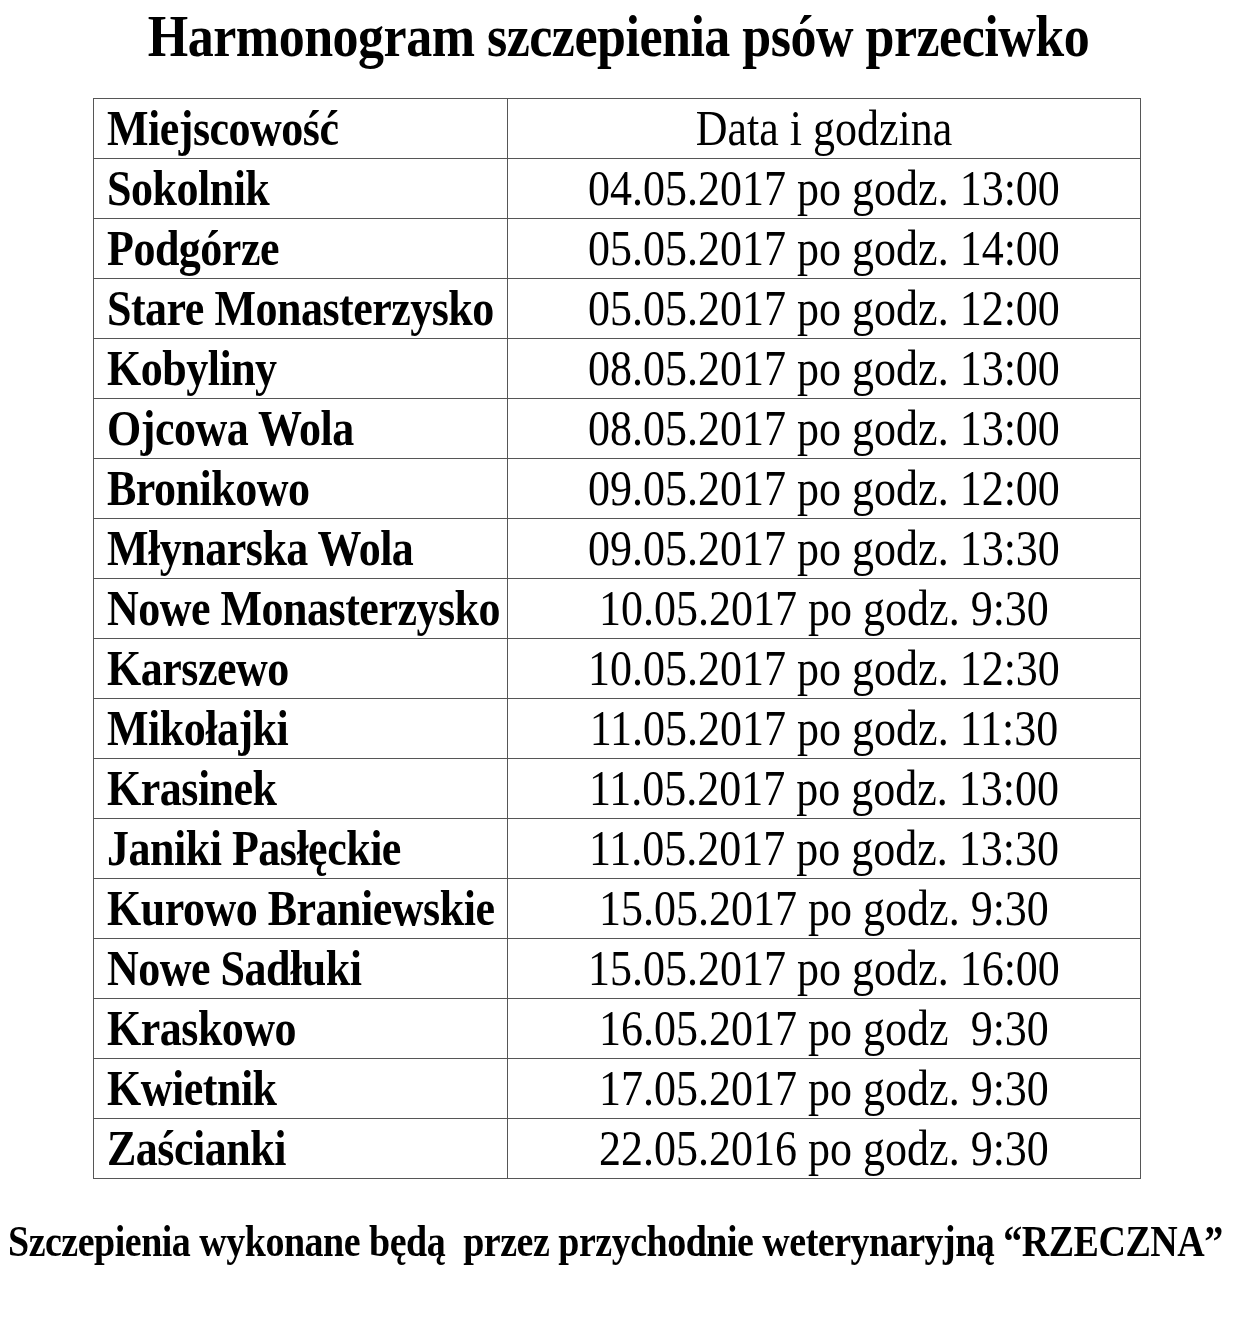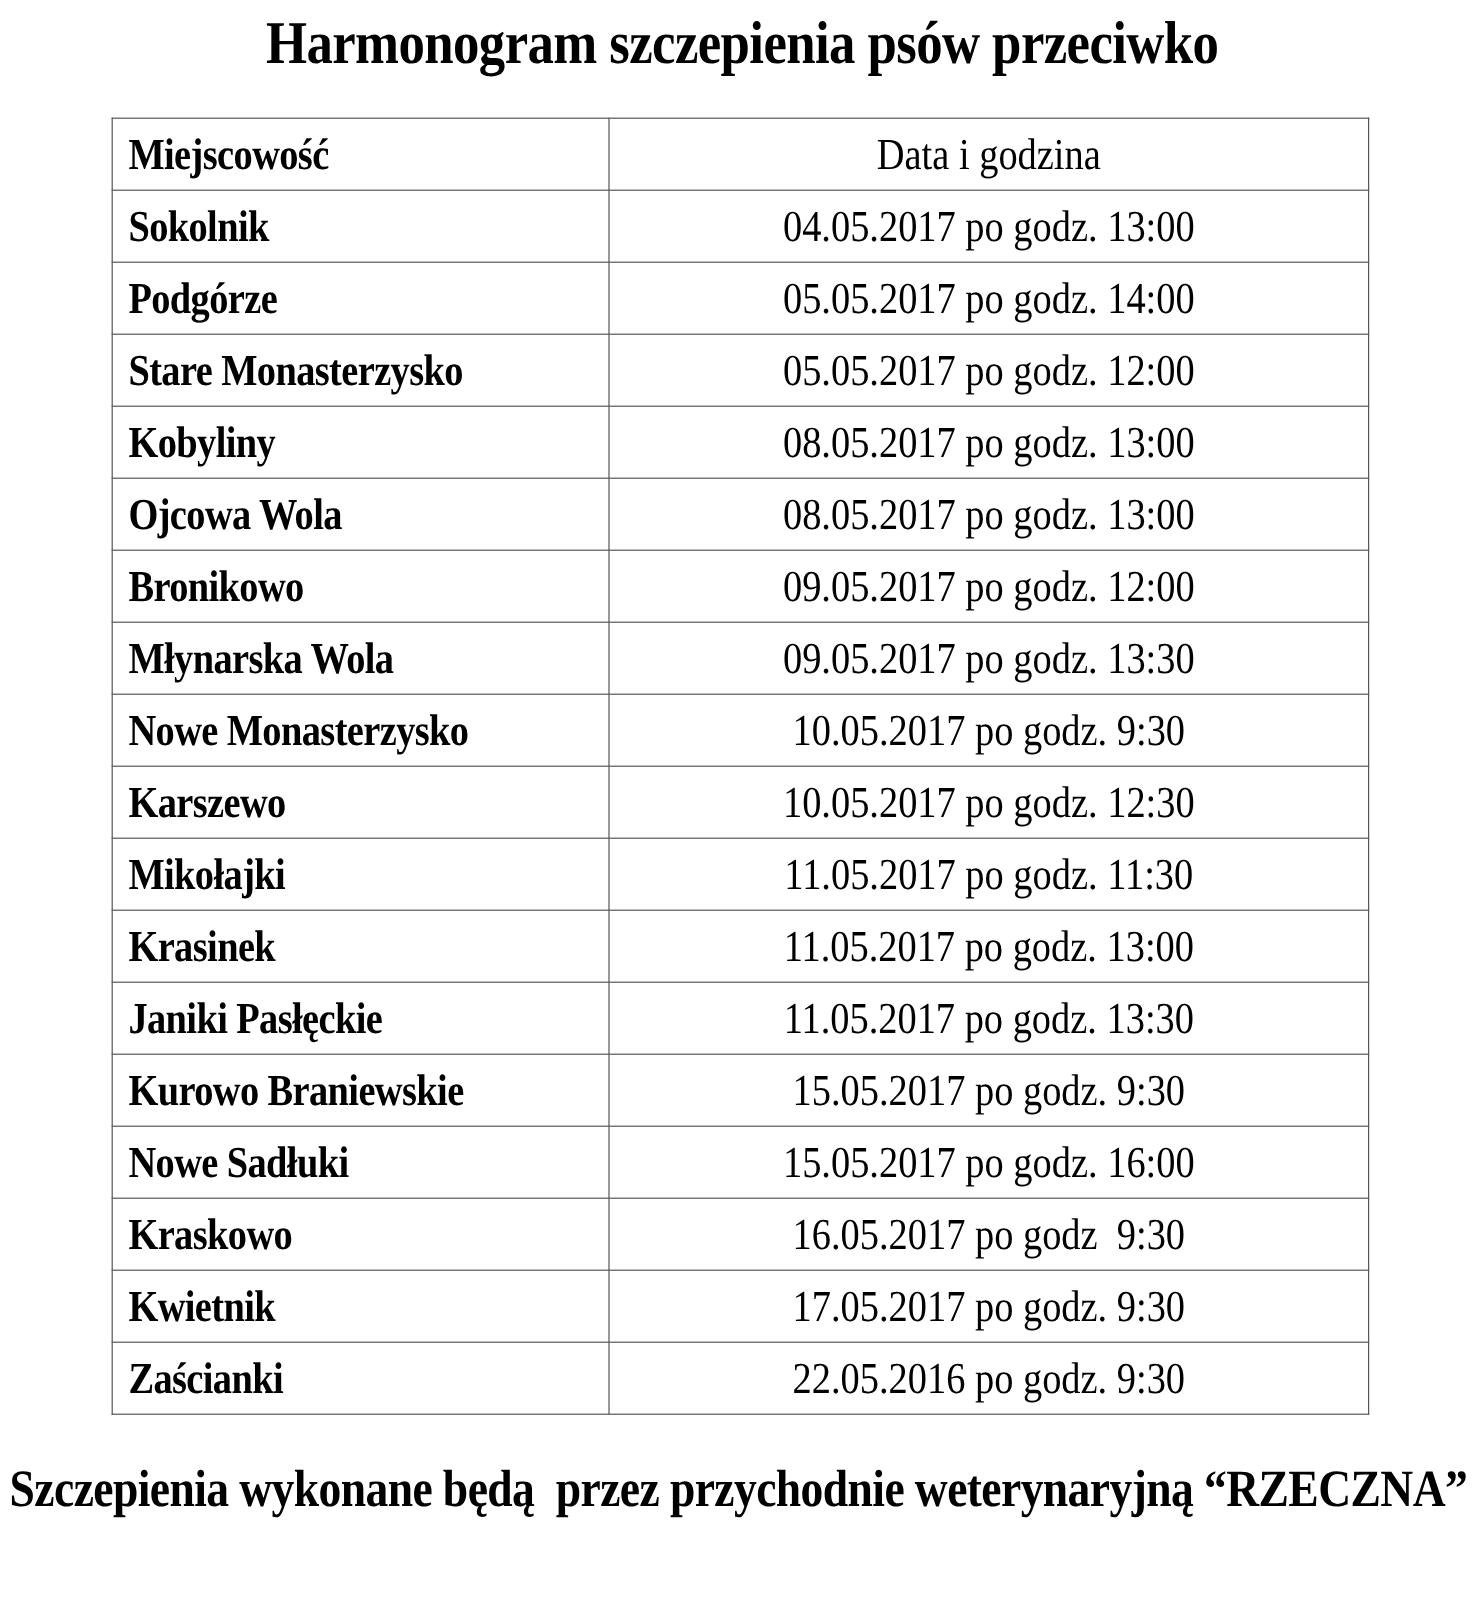--- a/index.html
+++ b/index.html
@@ -18,39 +18,39 @@
     display: inline-block;
     transform: scaleY(1.15);
     transform-origin: center;
     white-space: pre-wrap;
   }
 
   .title {
     margin-top: 14px;
     text-align: center;
     font-weight: bold;
-    font-size: 44px;
+    font-size: 52px;
     line-height: 44px;
     letter-spacing: -0.5px;
   }
 
   table.schedule {
     margin-top: 40px;
     margin-left: 93px;
     width: 1047px;
     border-collapse: collapse;
     table-layout: fixed;
   }
   table.schedule col.c-place { width: 414px; }
   table.schedule col.c-date  { width: 633px; }
   table.schedule th,
   table.schedule td {
     border: 1px solid #565656;
     height: 60px;
-    font-size: 32px;
+    font-size: 44px;
     vertical-align: middle;
     overflow: hidden;
     white-space: nowrap;
   }
   th.place, td.place {
     text-align: left;
     padding-left: 13px;
     font-weight: bold;
     letter-spacing: -0.5px;
   }

